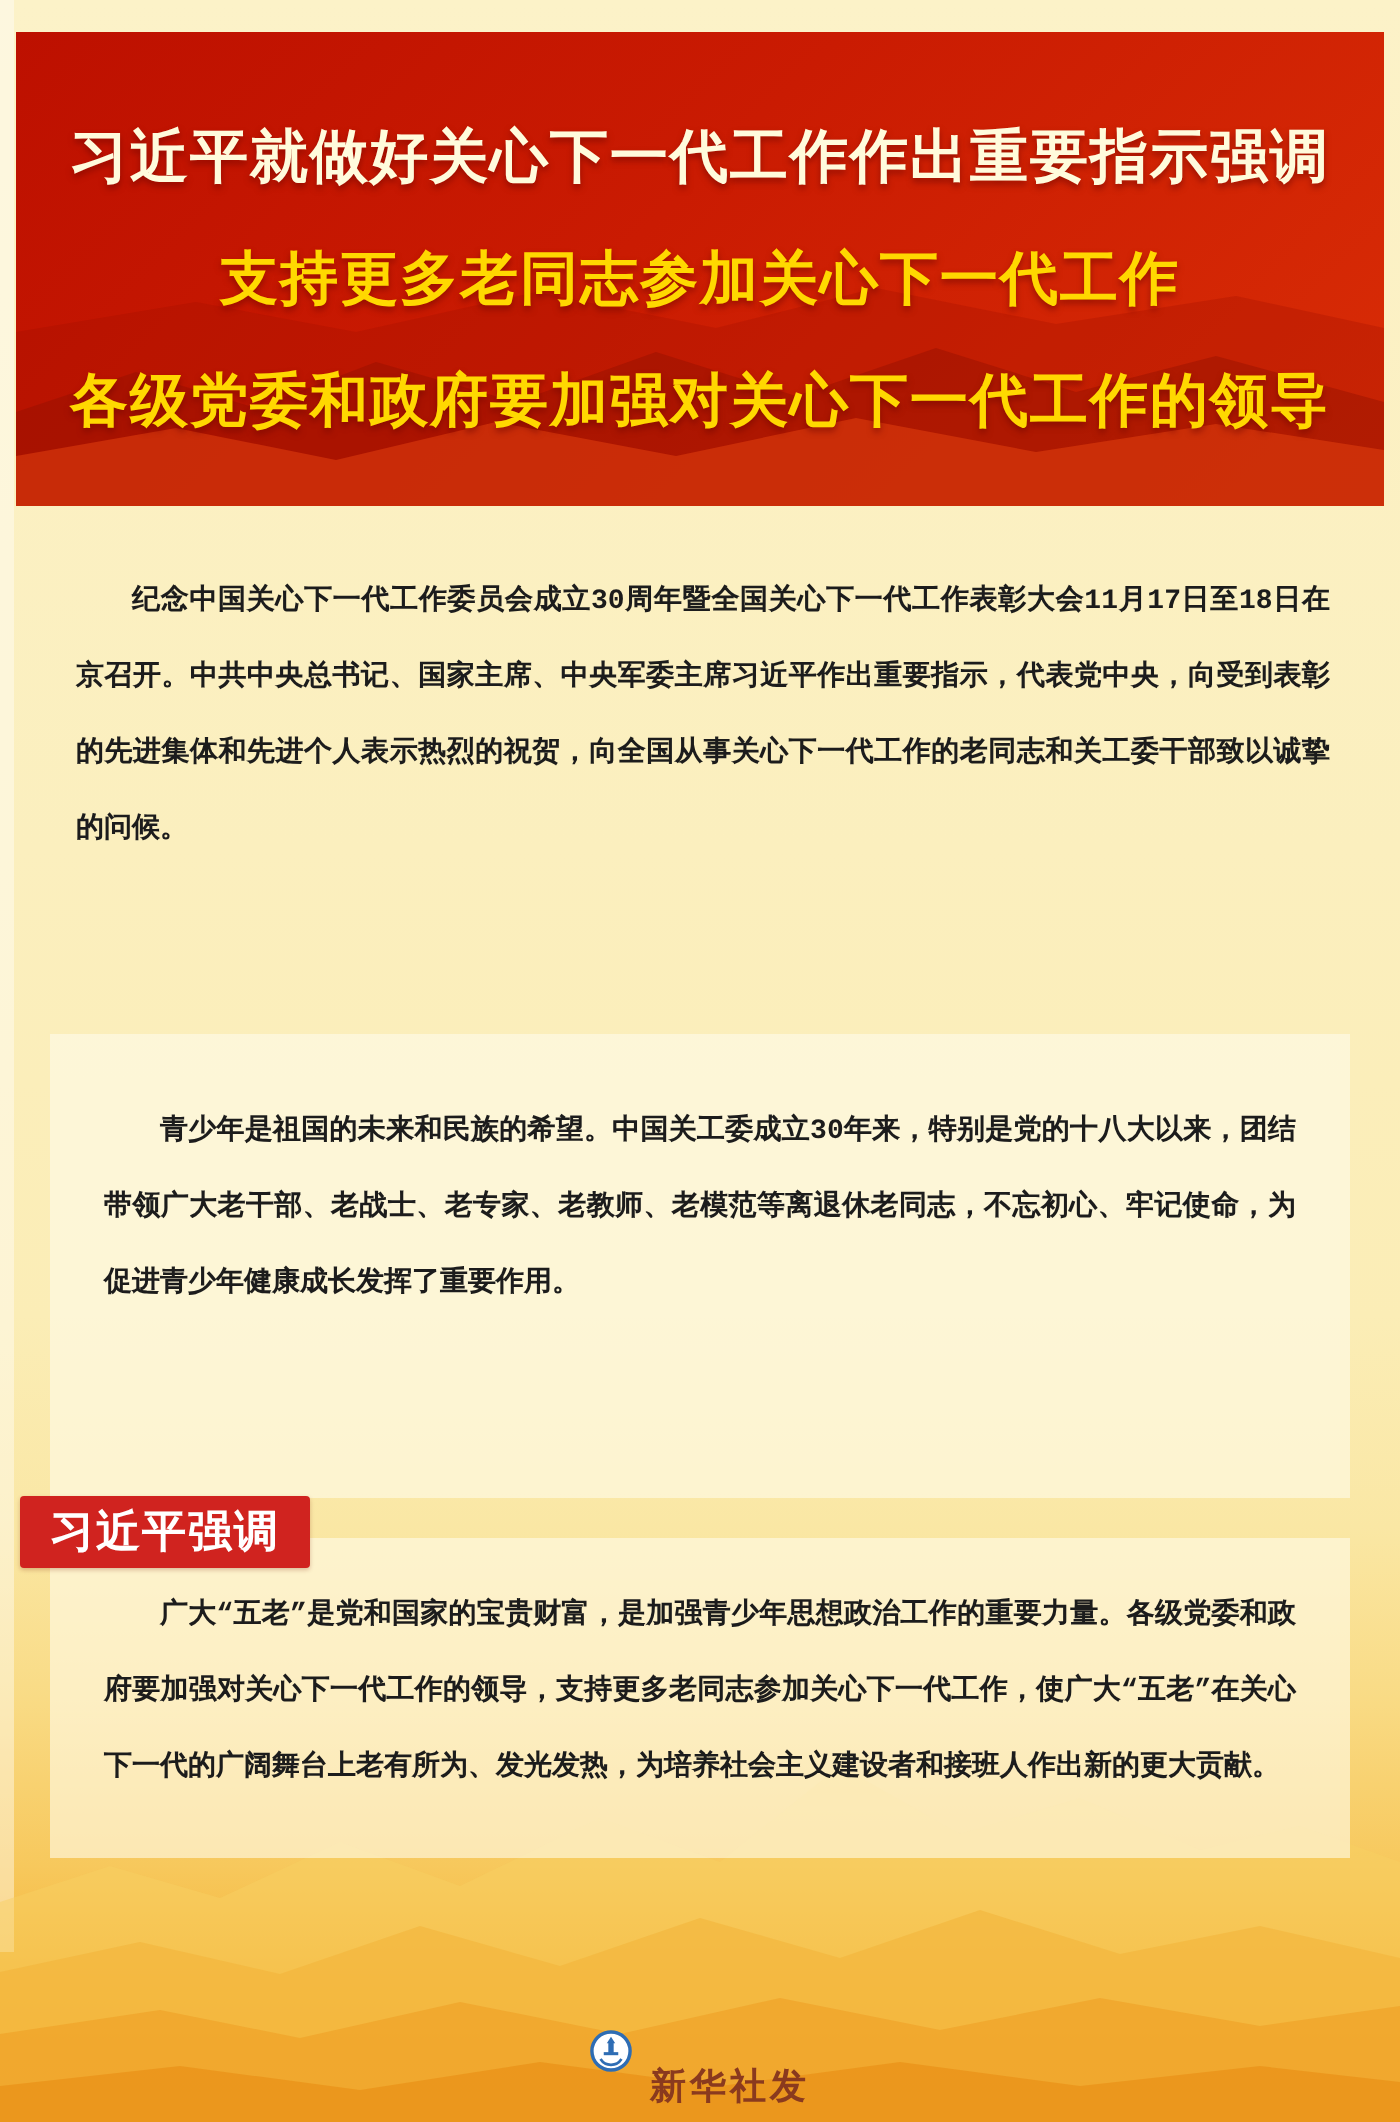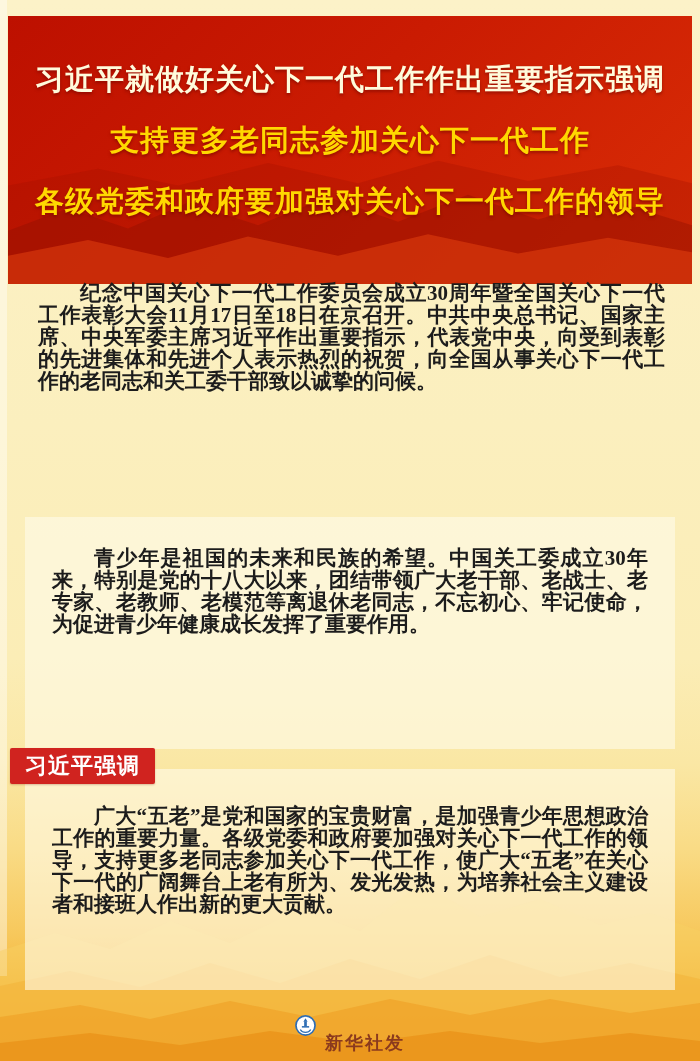--- a/index.html
+++ b/index.html
@@ -16,42 +16,42 @@
       #fcf2c8 0%, #fbefbe 40%, #fbedb6 62%,
       #fae7a4 72%, #f9db85 80%, #f7c85c 88%,
       #f4b133 94%, #f0a01b 100%);
   }
   .left-strip{
     position:absolute;left:0;top:0;width:7px;height:976px;
     background:rgba(255,255,255,0.42);
   }
   
   .banner{
-    position:absolute;left:8px;top:16px;width:684px;height:268px;
+    position:absolute;left:8px;top:16px;width:684px;height:237px;
     background:linear-gradient(135deg,#bd1000 0%,#ca1b02 45%,#d92d06 100%);
     overflow:hidden;
   }
   .banner svg{position:absolute;left:0;top:0;width:100%;height:100%;}
   .banner-lines{
     position:relative;z-index:2;
     display:flex;flex-direction:column;align-items:center;
     padding-top:48px;row-gap:17px;
     font-weight:700;font-size:29px;line-height:31px;
     letter-spacing:1px;white-space:nowrap;
     text-shadow:0 2px 3px rgba(110,5,0,0.55);
   }
   .bl1{color:#fffbdc;}
   .bl2,.bl3{color:#ffd800;margin-top:13px;}
   
   .para{
     margin:0;
-    font-size:21px;line-height:22px;
+    font-size:14px;line-height:38px;
     color:#1c1c1c;font-weight:600;
     text-indent:2em;text-align:justify;
-    font-family:Liberation Serif, serif;
+    font-family:Liberation Mono, monospace;
   }
   .intro{
     position:absolute;left:38px;top:282px;width:627px;
   }
   
   .badge{
     position:absolute;left:10px;z-index:3;
     background:#d0231f;
     color:#ffffff;font-weight:700;font-size:22px;line-height:22px;
     padding:7px 15px 7px 15px;letter-spacing:1px;
@@ -62,21 +62,21 @@
   .badge-1{top:495px;}
   .badge-2{top:748px;}
   
   .palebox{
     position:absolute;left:25px;width:650px;z-index:2;
     background:rgba(255,252,235,0.6);
     box-sizing:border-box;
     padding:0 27px;
   }
   .box1{top:517px;height:232px;padding-top:30px;}
-  .box2{top:769px;height:221px;padding-top:36px;}
+  .box2{top:769px;height:160px;padding-top:20px;}
   
   .bottom-mountains{
     position:absolute;left:0;bottom:0;width:700px;height:240px;z-index:1;
   }
   
   .credit{
     position:absolute;left:0;right:0;top:1010px;height:30px;z-index:4;
     display:flex;justify-content:center;align-items:center;column-gap:9px;
   }
   .credit-text{

